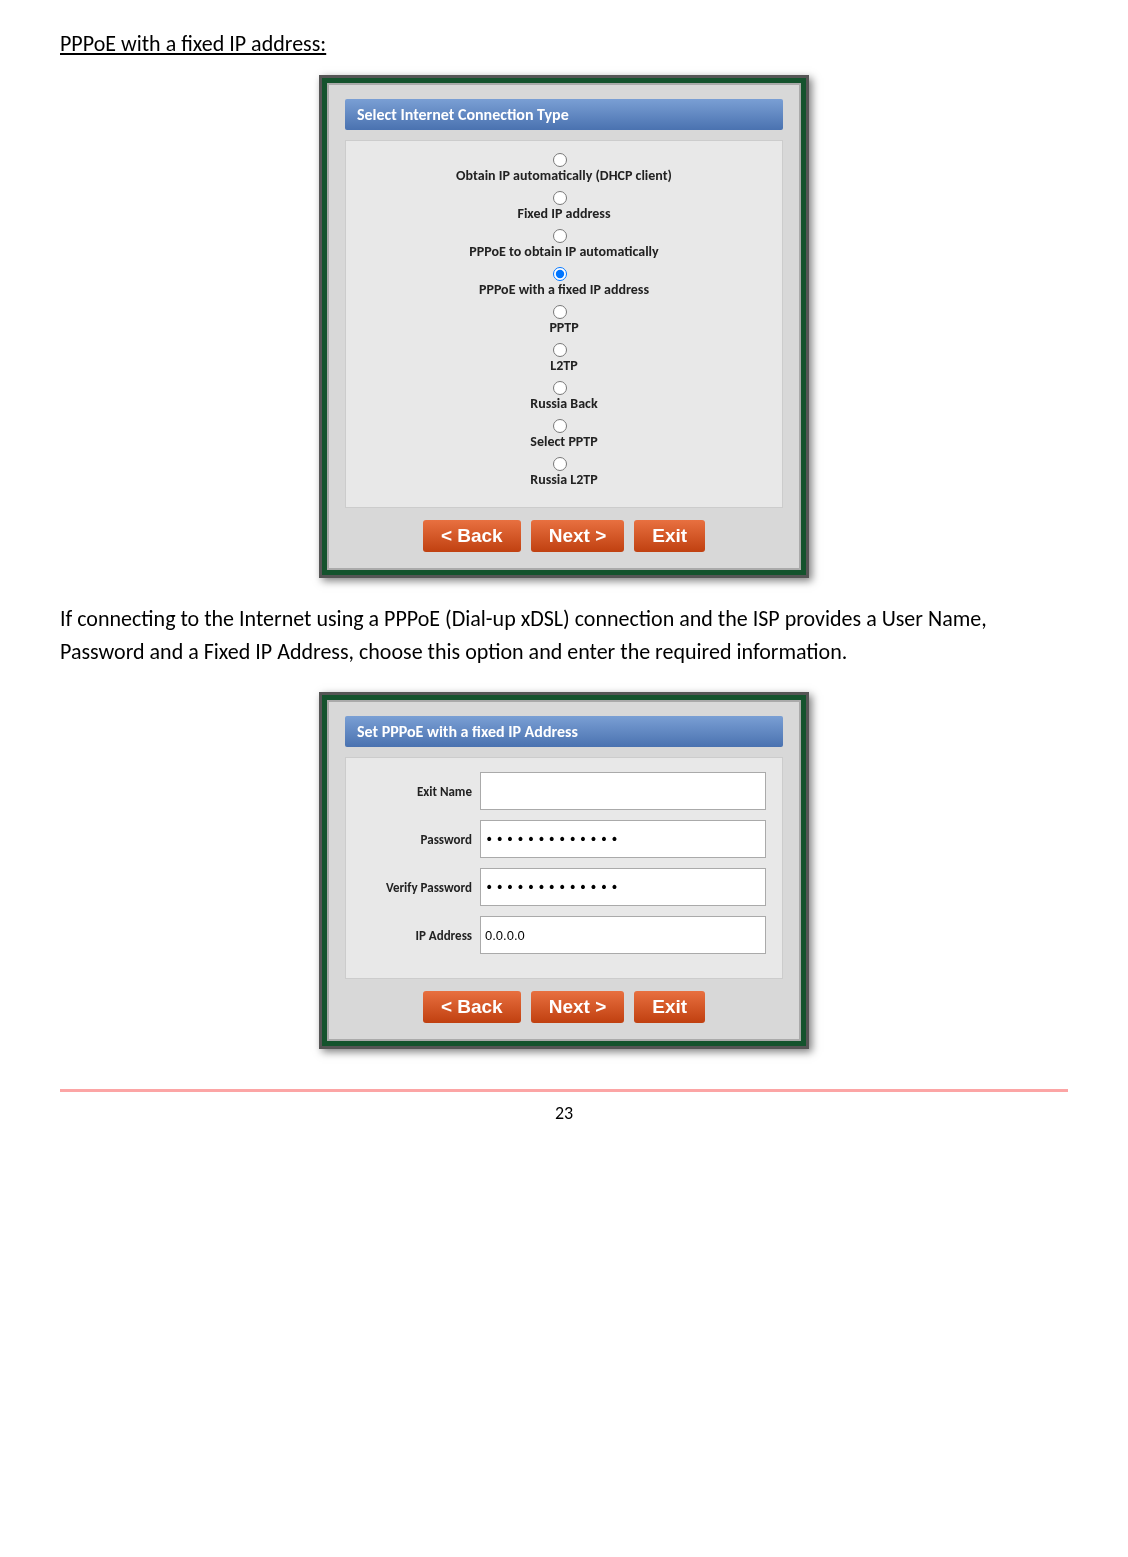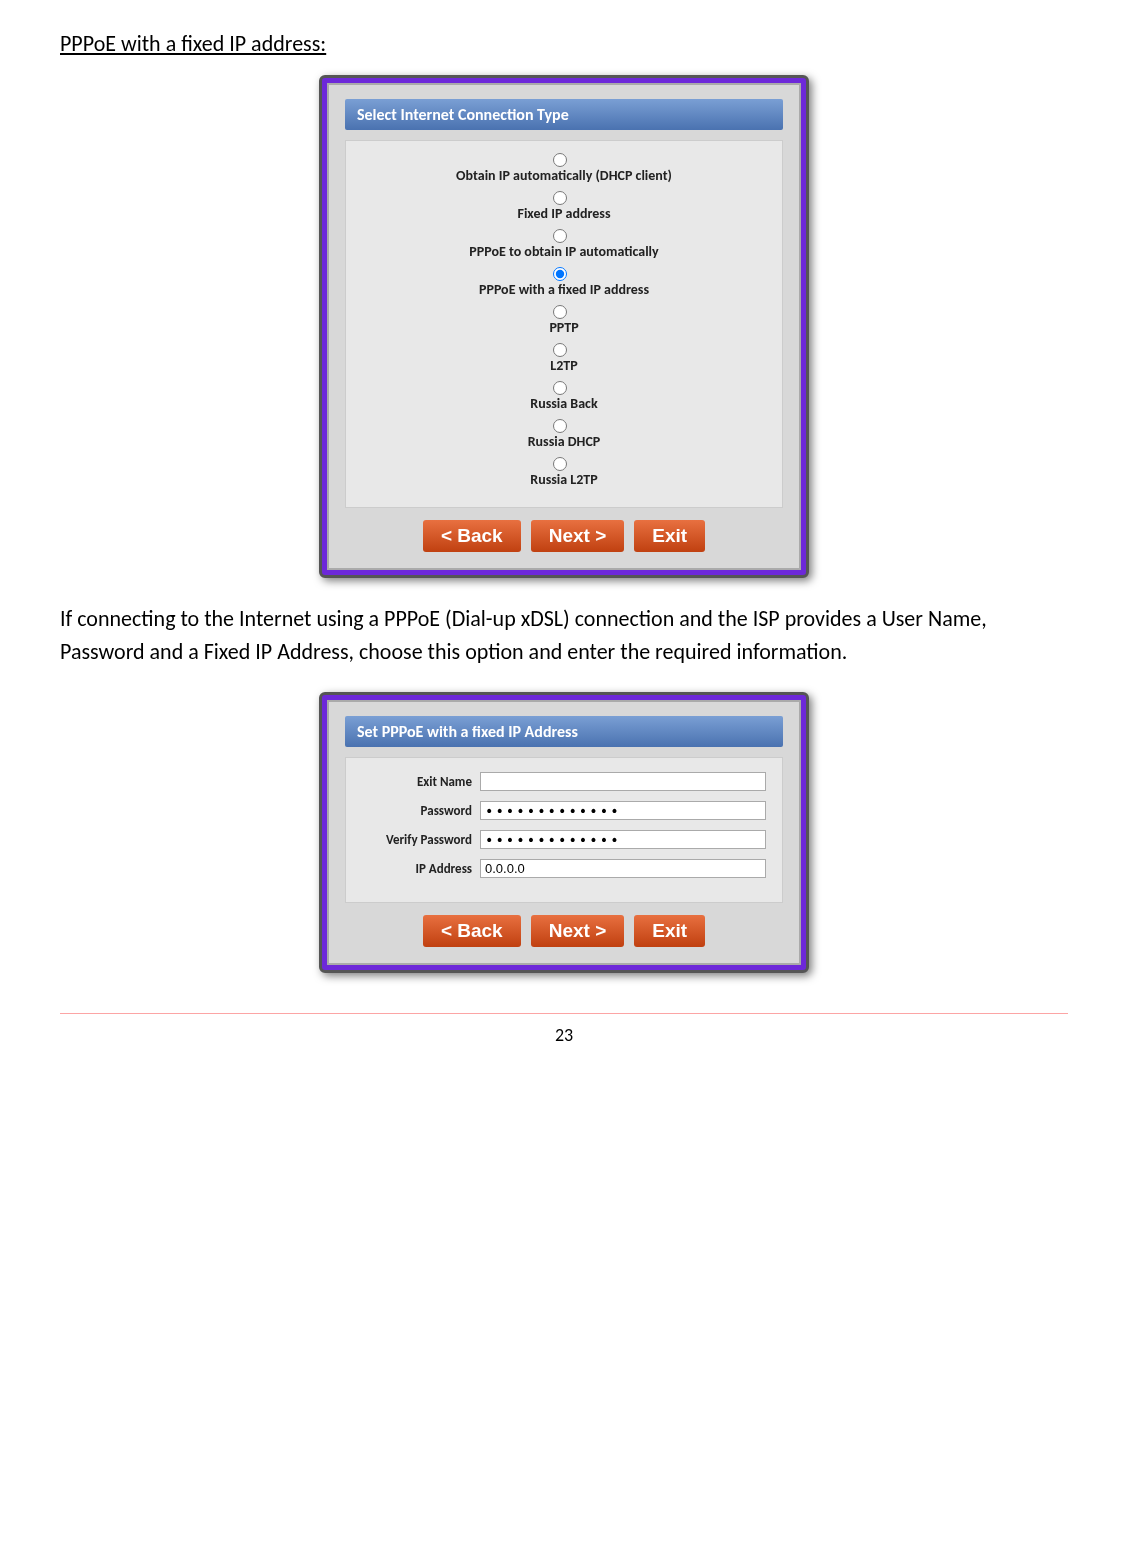--- a/index.html
+++ b/index.html
@@ -22,22 +22,22 @@
 
     .screenshot-wrapper {
       display: flex;
       justify-content: center;
       margin-bottom: 24px;
     }
 
     .router-ui {
       width: 490px;
       border: 3px solid #555;
-      border-radius: 6px;
-      background: #6d28d9;
+      border-radius: 0;
+      background: #14532d;
       padding: 5px;
       box-shadow: 3px 3px 8px rgba(0,0,0,0.5);
     }
 
     .router-ui-inner {
       background: #d8d8d8;
       border: 2px solid #aaa;
       padding: 14px 16px 16px 16px;
     }
 
@@ -120,30 +120,30 @@
     .form-label {
       text-align: right;
       width: 110px;
       margin-right: 8px;
       font-size: 13px;
       font-weight: bold;
     }
 
     .form-input {
       flex: 1;
-      height: 19px;
+      height: 38px;
       border: 1px solid #aaa;
       background: white;
       font-size: 13px;
       padding: 2px 4px;
     }
 
     .page-footer {
       margin-top: 40px;
-      border-top: 1px solid #fca5a5;
+      border-top: 3px solid #fca5a5;
       text-align: center;
       padding-top: 10px;
       font-size: 18px;
     }
   </style>
 </head>
 <body>
 
 <p class="page-title">PPPoE with a fixed IP address:</p>
 
@@ -176,21 +176,21 @@
           <div class="radio-option">
             <input type="radio" name="connection-type" style="">
             <span>L2TP</span>
           </div>
           <div class="radio-option">
             <input type="radio" name="connection-type" style="">
             <span>Russia Back</span>
           </div>
           <div class="radio-option">
             <input type="radio" name="connection-type" style="">
-            <span>Russia DHCP</span>
+            <span>Select PPTP</span>
           </div>
           <div class="radio-option">
             <input type="radio" name="connection-type" style="">
             <span>Russia L2TP</span>
           </div>
         </div>
       <div class="buttons-row">
         <button class="ui-btn">&lt; Back</button>
         <button class="ui-btn">Next &gt;</button>
         <button class="ui-btn">Exit</button>

